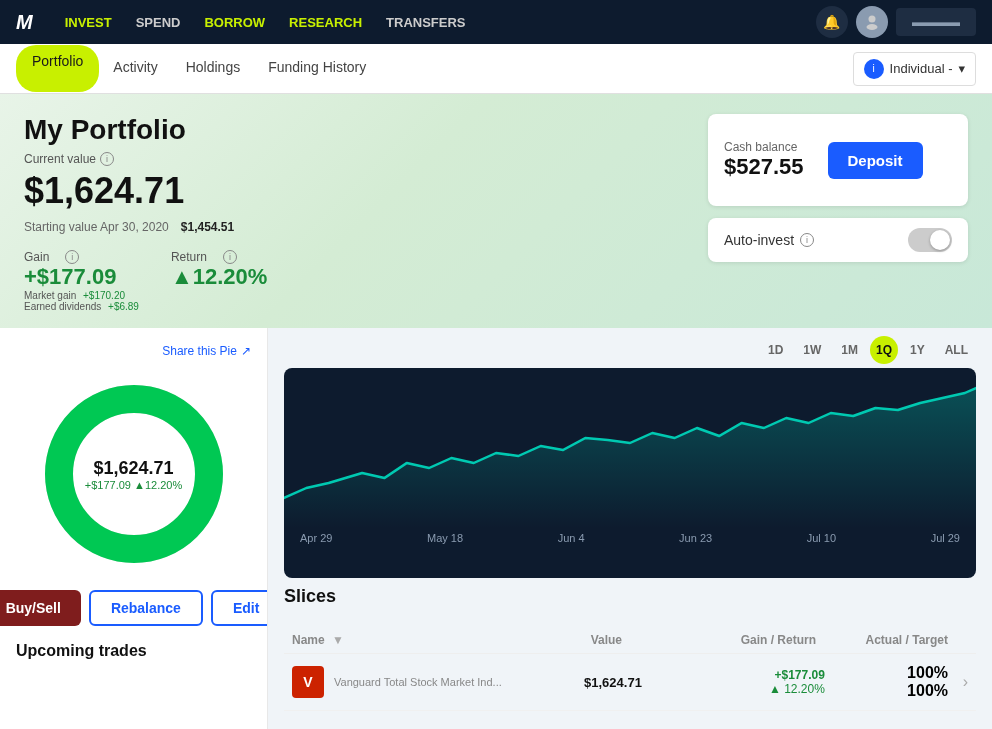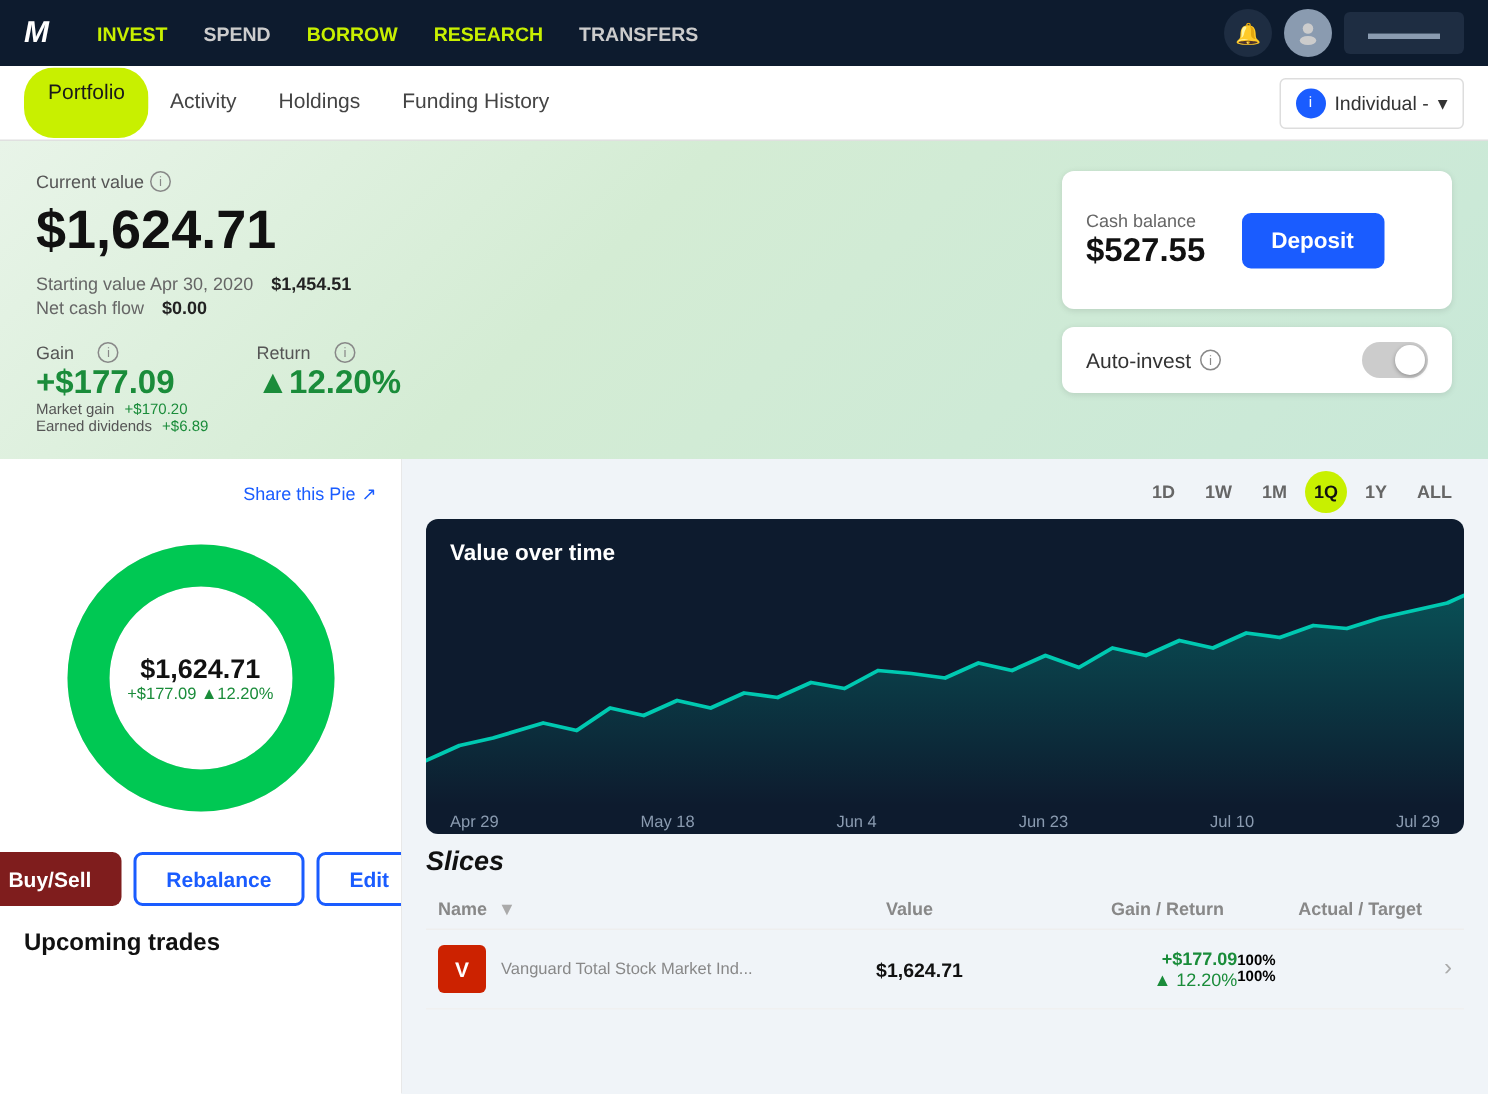--- a/index.html
+++ b/index.html
@@ -409,22 +409,21 @@
     
     .slices-section {
       padding: 0 16px;
       overflow-y: auto;
       flex: 1;
     }
     .slices-title {
       font-size: 18px;
       font-weight: 700;
       color: #111;
-      margin-bottom: 8px;
-      font-style: italic;
+      margin-bottom: 20px;
     }
     .slices-table-header {
       display: flex;
       padding: 6px 8px;
       font-size: 12px;
       color: #888;
       font-weight: 600;
       border-bottom: 1px solid #eee;
     }
     .col-name { flex: 2; }
@@ -450,21 +449,21 @@
       margin-right: 10px;
       flex-shrink: 0;
     }
     .slice-name-block { flex: 2; }
     .slice-ticker { font-size: 13px; font-weight: 700; color: #111; }
     .slice-full-name { font-size: 11px; color: #888; }
     .slice-value { flex: 1; text-align: right; font-size: 13px; font-weight: 600; color: #111; }
     .slice-gain { flex: 1.5; text-align: right; font-size: 12px; }
     .slice-gain .gain-amount { color: #1a8c3a; font-weight: 600; }
     .slice-gain .gain-pct { color: #1a8c3a; }
-    .slice-actual { flex: 1.2; text-align: left; font-size: 10px; font-weight: 600; }
+    .slice-actual { flex: 1.2; text-align: right; font-size: 16px; font-weight: 600; }
     .slice-arrow { width: 20px; text-align: right; color: #aaa; }
 
     .info-icon {
       display: inline-flex;
       align-items: center;
       justify-content: center;
       width: 14px; height: 14px;
       border-radius: 50%;
       border: 1px solid #888;
       color: #888;
@@ -505,33 +504,30 @@
     <div class="icon-circle">i</div>
     <span>Individual -</span>
     <span>▾</span>
   </div>
 </div>
 
 <div class="main-content">
 
   <div class="portfolio-header">
     <div class="portfolio-left">
+      <div class="portfolio-title">My Portfolio</div>
       <div class="current-value-label">
         <span>Current value</span>
         <span class="info-icon">i</span>
       </div>
       <div class="current-value">$1,624.71</div>
       <div class="portfolio-meta">
         <div class="meta-row">
           <span class="meta-label">Starting value Apr 30, 2020</span>
           <span class="meta-value">$1,454.51</span>
-        </div>
-        <div class="meta-row">
-          <span class="meta-label">Net cash flow</span>
-          <span class="meta-value">$0.00</span>
         </div>
       </div>
 
       <div class="portfolio-stats">
         <div class="stat-block">
           <div class="stat-label">
             <span>Gain</span>
             <span class="info-icon">i</span>
           </div>
           <div class="stat-value">+$177.09</div>
@@ -615,21 +611,20 @@
       <div class="time-selector">
         <button class="time-btn">1D</button>
         <button class="time-btn">1W</button>
         <button class="time-btn">1M</button>
         <button class="time-btn active">1Q</button>
         <button class="time-btn">1Y</button>
         <button class="time-btn">ALL</button>
       </div>
 
       <div class="chart-container">
-        <div class="chart-title">Value over time</div>
         <svg class="chart-svg" viewBox="0 0 620 160" preserveAspectRatio="none">
           <defs>
             <linearGradient id="chartGrad" x1="0" y1="0" x2="0" y2="1">
               <stop offset="0%" stop-color="#00c9b1" stop-opacity="0.3"></stop>
               <stop offset="100%" stop-color="#00c9b1" stop-opacity="0"></stop>
             </linearGradient>
           </defs>
 
           <path d="M0,130 L20,120 L40,115 L70,105 L90,110 L110,95 L130,100 L150,90 L170,95 L190,85 L210,88 L230,78 L250,82 L270,70 L290,72 L310,75 L330,65 L350,70 L370,60 L390,68 L410,55 L430,60 L450,50 L470,55 L490,45 L510,48 L530,40 L550,42 L570,35 L590,30 L610,25 L620,20 L620,160 L0,160 Z" fill="url(#chartGrad)"></path>
 

